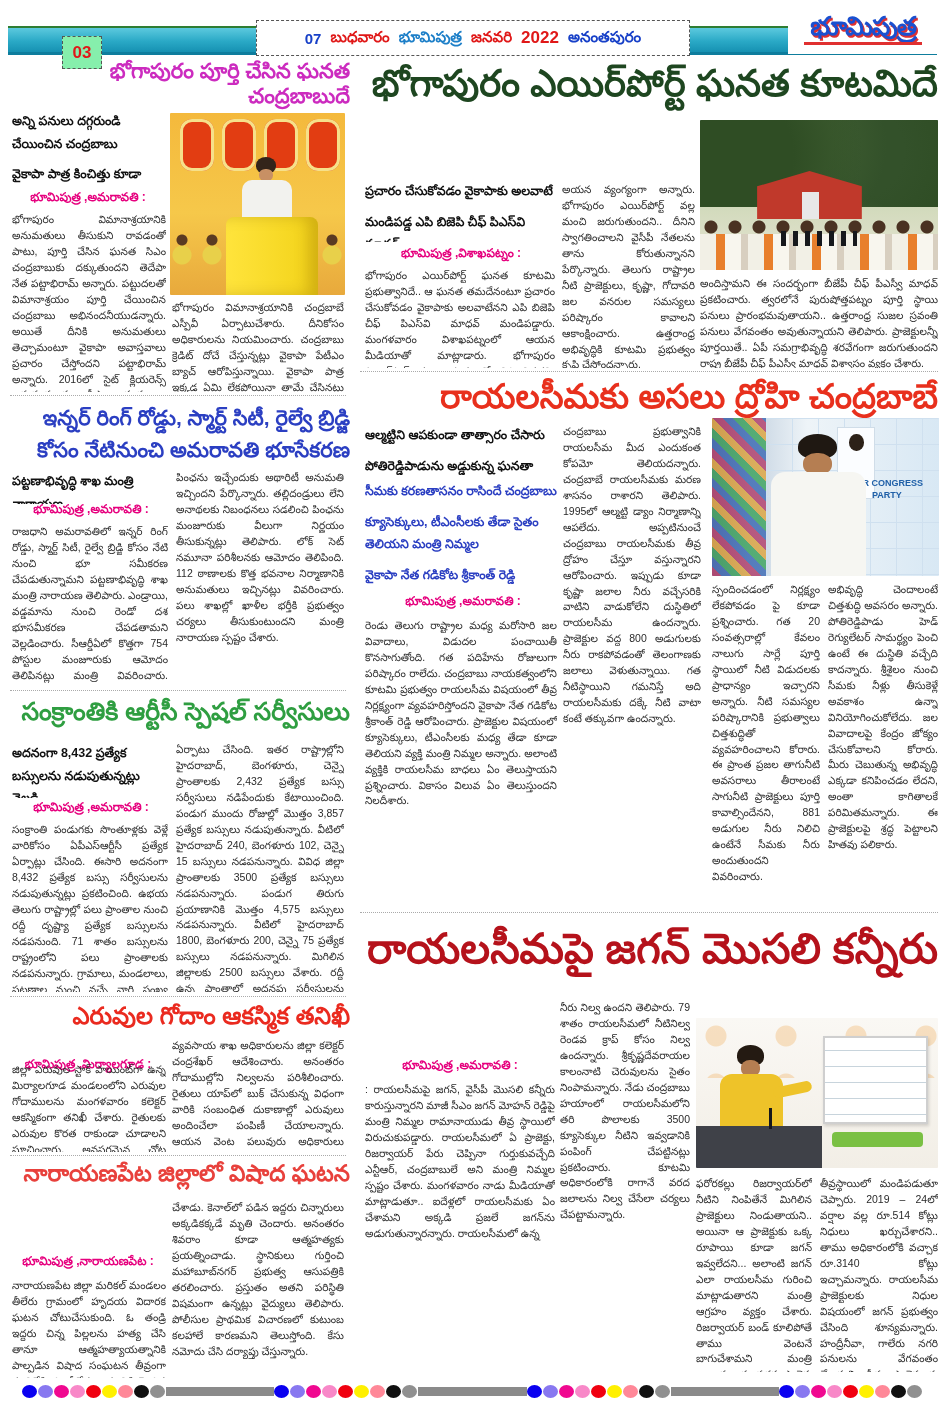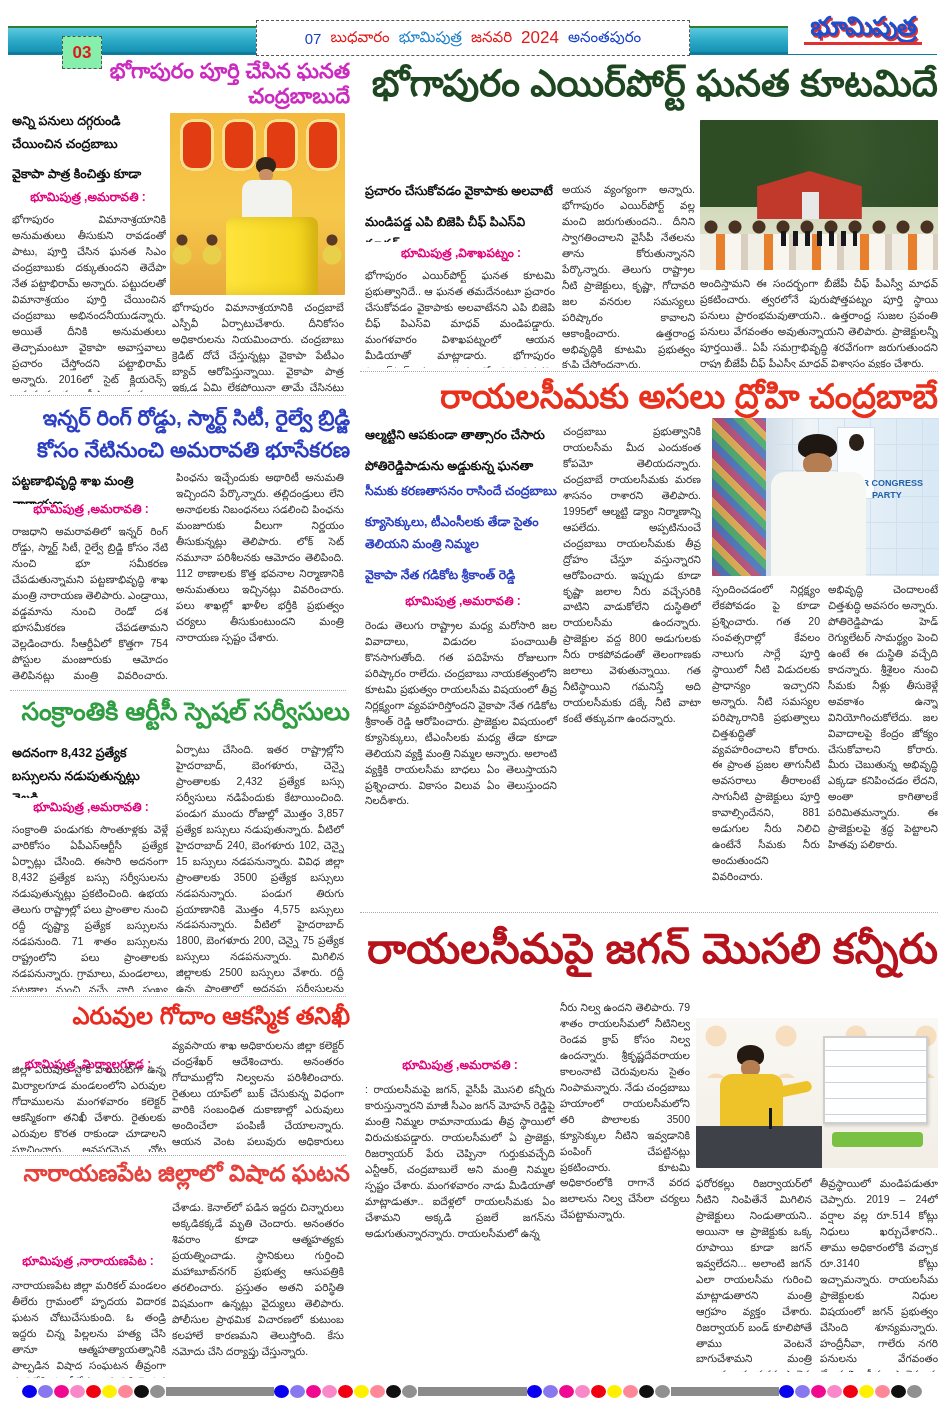--- a/index.html
+++ b/index.html
@@ -8,21 +8,21 @@
 
   
   .band{position:absolute;left:8px;top:26px;width:929px;height:24px;
         background:linear-gradient(180deg,#5cc9de 0%,#2aa9c6 55%,#1691b2 100%);
         border-top:2px solid #2e7d32;border-bottom:3px solid #0e7d9d;}
   .pagenum{position:absolute;left:14px;top:36px;width:38px;height:31px;background:#86efac;
         border:1px dashed #555;color:#e01818;font-size:17px;font-weight:bold;
         display:flex;align-items:center;justify-content:center;z-index:3;margin-left:48px;}
   .datebox{position:absolute;left:256px;top:20px;width:432px;height:34px;background:#fff;
         border:1px dashed #555;display:flex;align-items:center;justify-content:center;
-        gap:9px;font-weight:normal;font-size:15px;z-index:3;}
+        gap:9px;font-weight:bold;font-size:15px;z-index:3;}
   .c-blue{color:#1740c8;} .c-red{color:#e01818;} .c-teal{color:#1d7fc8;}
   .c-year{color:#e01818;font-size:17px;}
   .logobox{position:absolute;left:788px;top:4px;width:150px;height:50px;background:#fff;
         display:flex;flex-direction:column;align-items:center;justify-content:center;z-index:3;}
   .logotext{color:#1a50d0;font-size:26px;font-weight:bold;letter-spacing:-1px;
         text-shadow:1.5px 1.5px 0 #e03030;line-height:1;}
   .logobar{width:118px;height:3px;background:#e03030;margin-top:3px;}
 
   
   .hl{position:absolute;font-weight:bold;text-align:right;line-height:1.2;}
@@ -120,21 +120,21 @@
 
 <div id="page">
 
   <div class="band"></div>
   <div class="pagenum">03</div>
   <div class="datebox">
     <span class="c-blue">07</span>
     <span class="c-red">బుధవారం</span>
     <span class="c-teal">భూమిపుత్ర</span>
     <span class="c-red">జనవరి</span>
-    <span class="c-year">2024</span>
+    <span class="c-year">2022</span>
     <span class="c-blue">అనంతపురం</span>
   </div>
   <div class="logobox">
     <div class="logotext">భూమిపుత్ర</div>
     <div class="logobar"></div>
   </div>
 
   <div class="hl hl-l1" style="left:10px;top:58px;width:340px;">భోగాపురం పూర్తి చేసిన ఘనత చంద్రబాబుదే</div>
   <div class="sub" style="left:12px;top:110px;width:152px;height:80px;">
     <p>అన్ని పనులు దగ్గరుండి చేయించిన చంద్రబాబు</p>

